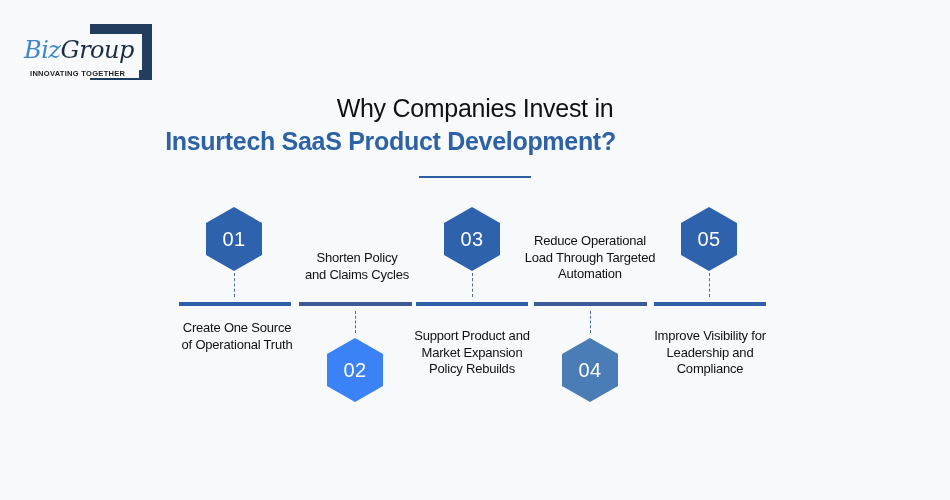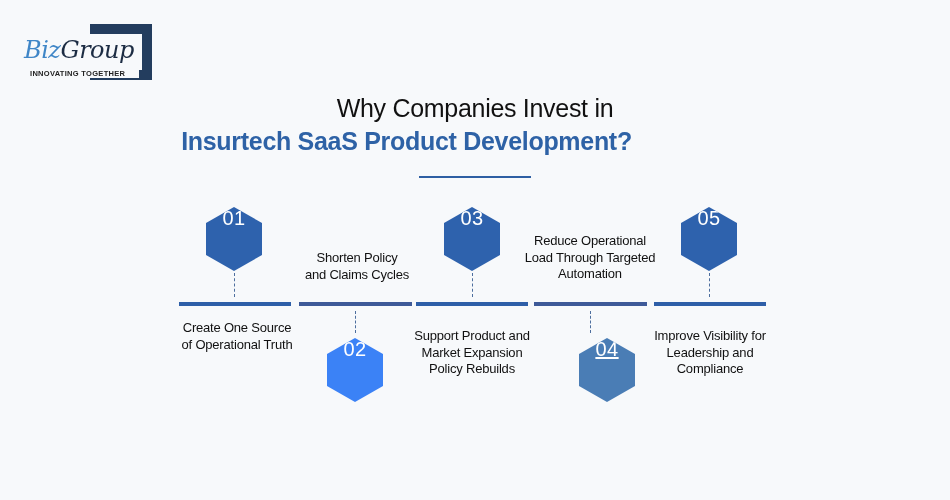--- a/index.html
+++ b/index.html
@@ -31,32 +31,32 @@
       font-family: "Liberation Sans", sans-serif;
     }
 
     
     .title1 {
       left: 0; width: 950px; top: 94px; text-align: center;
       font-size: 25px; color: #111; letter-spacing: -0.3px;
     }
     .title2 {
       left: 0; width: 781px; top: 127px; text-align: center;
-      font-size: 25px; font-weight: bold; color: #2e62a6; letter-spacing: -0.3px; padding-left: 16px;
+      font-size: 25px; font-weight: bold; color: #2e62a6; letter-spacing: -0.3px;
     }
     .title-underline { left: 419px; top: 176px; width: 112px; height: 2px; background: #2e5fa3; }
 
     
     .segment { top: 302px; height: 4px; }
 
     
     .hex {
       width: 56px; height: 64px;
       clip-path: polygon(50% 0, 100% 25%, 100% 75%, 50% 100%, 0 75%, 0 25%);
-      display: flex; justify-content: center;
+      display: flex; align-items: center; justify-content: center;
       color: #fff; font-size: 20px; letter-spacing: 0.5px;
     }
     .connector { width: 0; border-left: 1.5px dashed #4d6e9e; }
 
     .label {
       text-align: center; color: #111; font-size: 13px; line-height: 16.5px;
       letter-spacing: -0.2px;
     }
   </style>
 </head>
@@ -105,21 +105,21 @@
   <div>Market Expansion</div>
   <div>Policy Rebuilds</div>
 </div>
 
 <div class="abs label" style="left:510px;top:233px;width:160px;">
   <div>Reduce Operational</div>
   <div>Load Through Targeted</div>
   <div>Automation</div>
 </div>
 <div class="abs connector" style="left:590px;top:311px;height:22px;"></div>
-<div class="abs hex" style="left:579px;top:338px;background:#4a7db5;text-decoration:underline;">
+<div class="abs hex" style="left:562px;top:338px;background:#4a7db5;">
     <span>04</span>
   </div>
 
 <div class="abs hex" style="left:681px;top:207px;background:#2e62ad;">
     <span>05</span>
   </div>
 <div class="abs connector" style="left:709px;top:273px;height:24px;"></div>
 <div class="abs label" style="left:632px;top:328px;width:156px;">
   <div>Improve Visibility for</div>
   <div>Leadership and</div>

